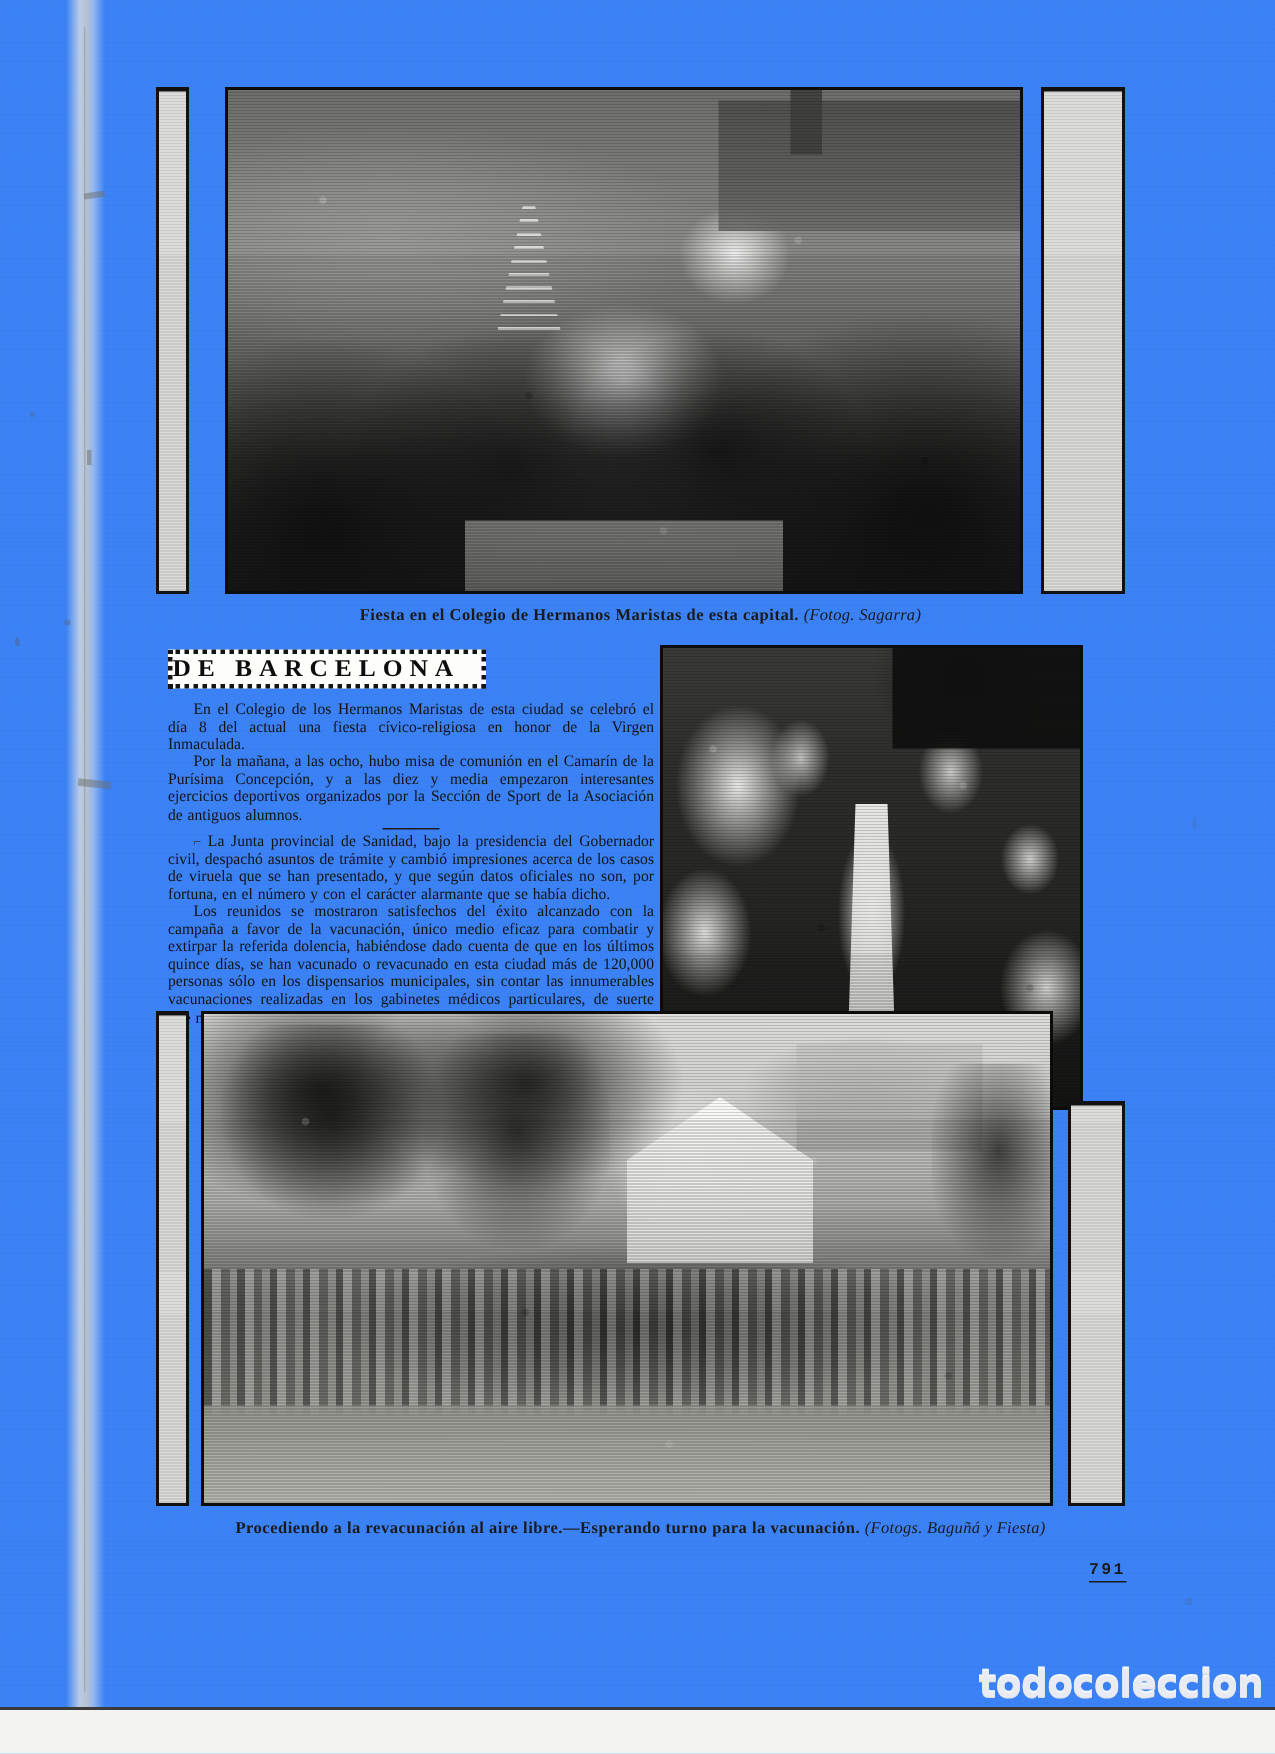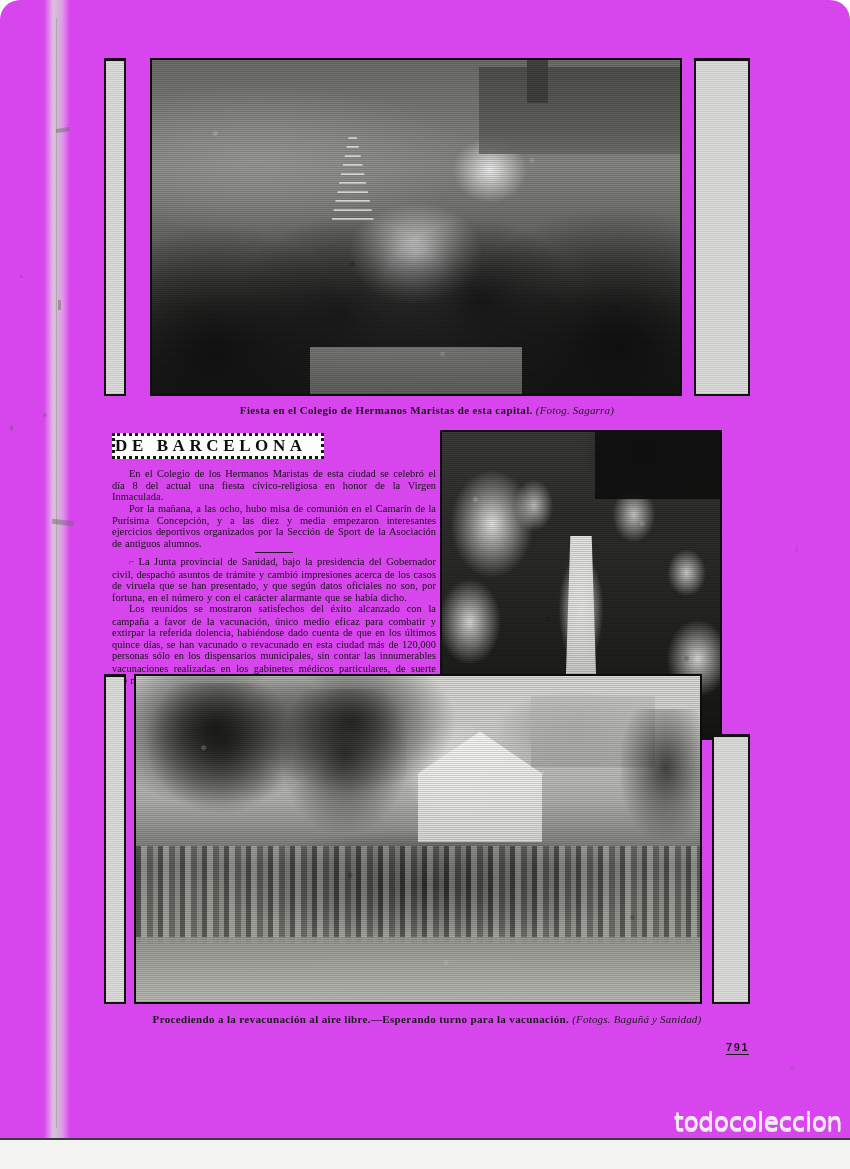--- a/index.html
+++ b/index.html
@@ -9,22 +9,21 @@
   body {
     width: 850px; height: 1169px;
     font-family: "Liberation Serif", serif;
     position: relative;
     overflow: hidden;
   }
 
   
   .scan {
     position: absolute; inset: 0;
-    background: #d946ef;
-    border-radius: 20px;
+    background: #3b82f6;
   }
   .scan-noise {
     position: absolute; inset: 0;
     background-image:
       repeating-linear-gradient(0deg, rgba(0,0,0,0.012) 0px, rgba(0,0,0,0.012) 1px, rgba(0,0,0,0) 1px, rgba(0,0,0,0) 3px),
       repeating-linear-gradient(90deg, rgba(0,0,0,0.008) 0px, rgba(0,0,0,0.008) 1px, rgba(0,0,0,0) 1px, rgba(0,0,0,0) 4px);
     pointer-events: none;
   }
   
   .scan-edge-left {
@@ -161,36 +160,36 @@
     margin: 3px auto 3px auto;
   }
   .pmark {
     font-size: 9px; color: #333; letter-spacing: 0;
   }
 
   
   .folio {
     position: absolute;
     left: 726px; top: 1041px;
-    font-family: Liberation Sans, sans-serif;
+    font-family: Liberation Mono, monospace;
     font-size: 11px;
     font-weight: bold;
     letter-spacing: 1.6px;
     color: #1b1b1b;
     border-bottom: 1.5px solid #1b1b1b;
     padding-bottom: 1px;
   }
 
   
   .watermark {
     position: absolute;
     right: 8px; bottom: 32px;
     font-family: "DejaVu Sans", sans-serif;
     font-size: 25px;
-    font-weight: normal;
+    font-weight: bold;
     letter-spacing: -0.4px;
     color: #f2f2f2;
     text-shadow: 0 1px 0 #e2e2e2, 0 -1px 0 #ffffff;
     opacity: 0.95;
     user-select: none;
   }
 </style>
 </head>
 <body>
 
@@ -313,21 +312,21 @@
                   opacity:.72;"></div>
 
       <div style="position:absolute; left:0%; top:80%; width:100%; height:20%;
                   background:linear-gradient(180deg,#9c9c97 0%, #bdbdb8 100%); opacity:.9;"></div>
       <div class="grain"></div>
       <div class="halftone"></div>
     </div>
 
     <div class="caption" style="left:0px; top:965px; width:646px; text-align:center;">
       <span>Procediendo a la revacunación al aire libre.—Esperando turno para la vacunación.</span>
-      <span class="credit">(Fotogs. Baguñá y Sanidad)</span>
+      <span class="credit">(Fotogs. Baguñá y Fiesta)</span>
     </div>
 
   </div>
 
   <div class="folio">791</div>
 
   <div class="scan-bottom"></div>
   <div class="watermark">todocoleccion</div>
 </div>
 

